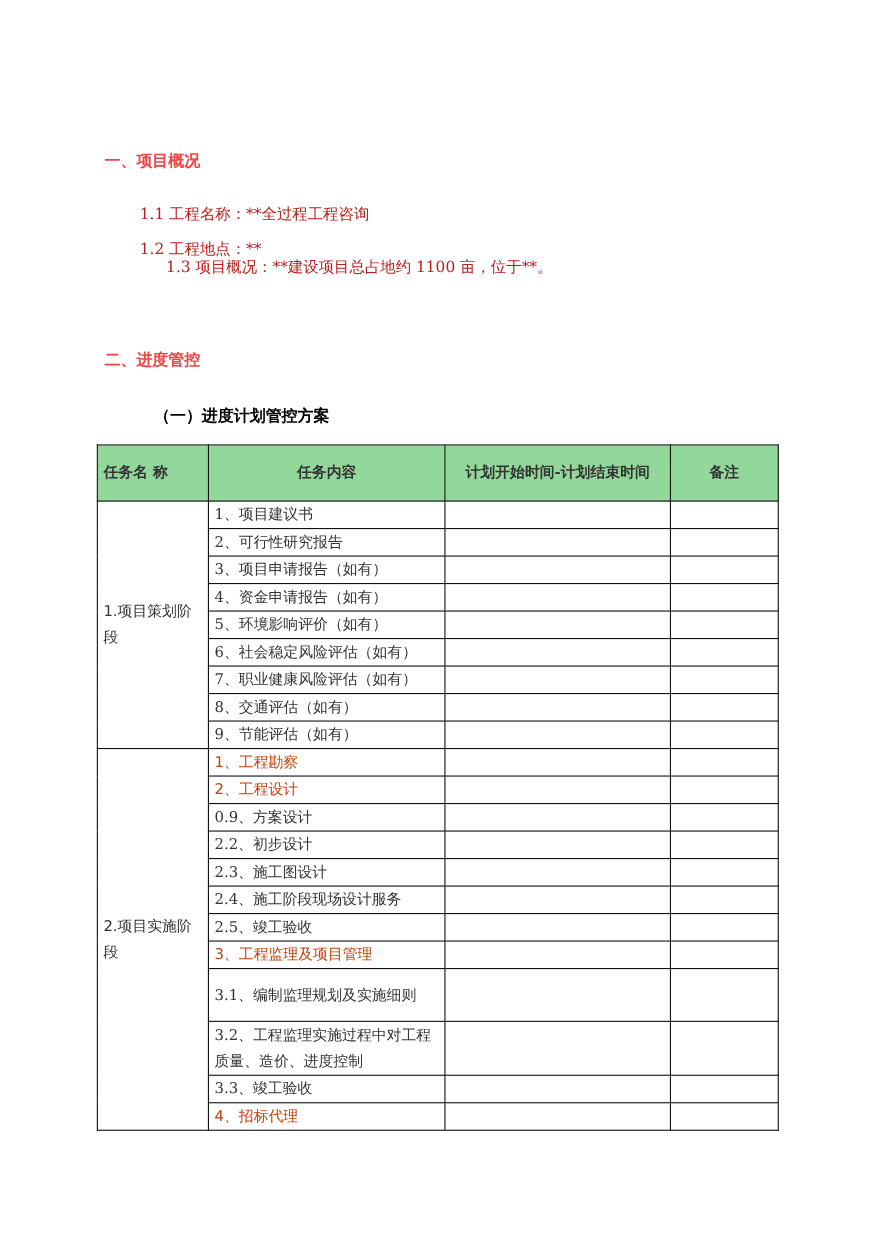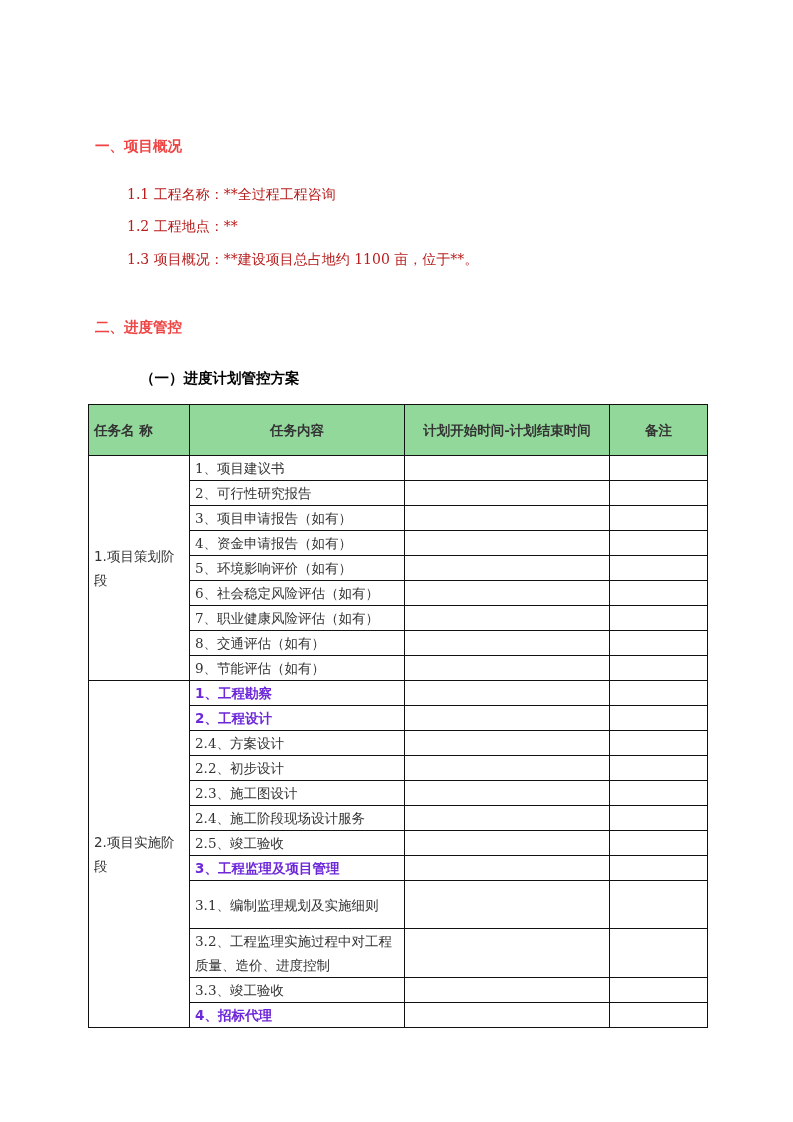--- a/index.html
+++ b/index.html
@@ -51,32 +51,32 @@
   th.th-time, th.th-note { text-align: center; color: #444; }
   td.stage {
     font-family: "DejaVu Sans", "Liberation Sans", sans-serif;
     font-weight: normal; color: #111; font-size: 14px;
     line-height: 24px; vertical-align: middle;
     padding-left: 4px;
   }
   td.task { height: 24px; }
   td.task.bold {
     font-family: "DejaVu Sans", "Liberation Sans", sans-serif;
-    font-weight: bold; color: #6d28d9;
+    font-weight: normal; color: #c2410c;
   }
   td.task.tall { height: 47px; line-height: 24px; }
   td.blank { }
 </style>
 </head>
 <body>
 
 <div class="h1" style="top:137px;">一、项目概况</div>
 <div class="para" style="top:186px;">1.1 工程名称：**全过程工程咨询</div>
 <div class="para" style="top:218px;">1.2 工程地点：**</div>
-<div class="para" style="top:251px;">1.3 项目概况：**建设项目总占地约 1100 亩，位于**。</div>
+<div class="para" style="top:234px;margin-left:24px;">1.3 项目概况：**建设项目总占地约 1100 亩，位于**。</div>
 
 <div class="h1" style="top:318px;">二、进度管控</div>
 <div class="h2" style="top:369px;">（一）进度计划管控方案</div>
 
 <table class="plan">
   <colgroup>
     <col style="width:101px">
     <col style="width:215px">
     <col style="width:205px">
     <col style="width:98px">
@@ -143,21 +143,21 @@
       <td class="task bold">1、工程勘察</td>
       <td class="blank"></td>
       <td class="blank"></td>
     </tr>
     <tr>
       <td class="task bold">2、工程设计</td>
       <td class="blank"></td>
       <td class="blank"></td>
     </tr>
     <tr>
-      <td class="task">2.4、方案设计</td>
+      <td class="task">0.9、方案设计</td>
       <td class="blank"></td>
       <td class="blank"></td>
     </tr>
     <tr>
       <td class="task">2.2、初步设计</td>
       <td class="blank"></td>
       <td class="blank"></td>
     </tr>
     <tr>
       <td class="task">2.3、施工图设计</td>

